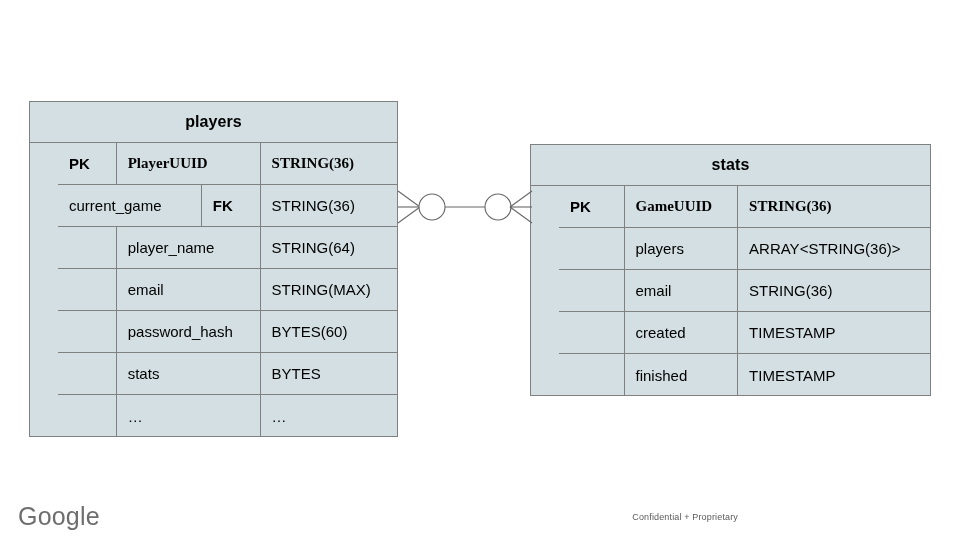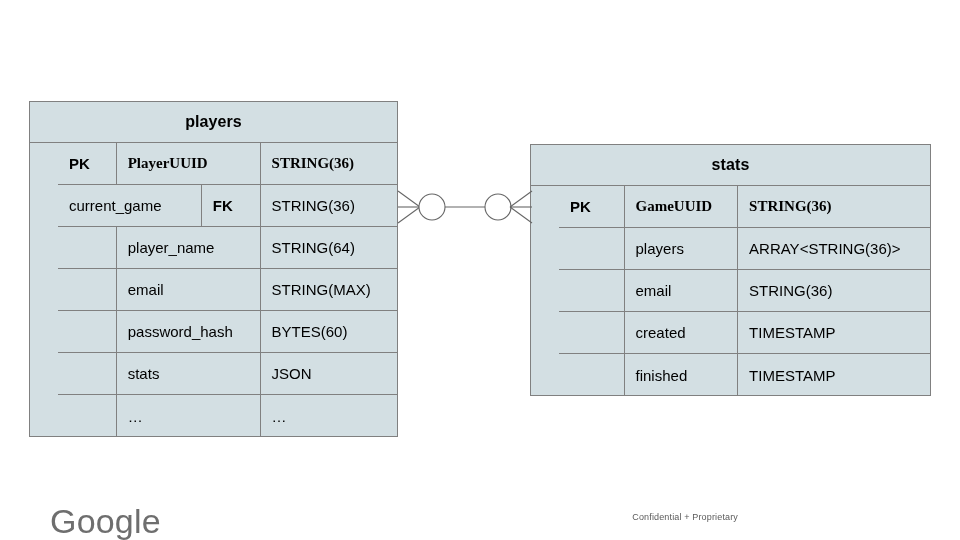--- a/index.html
+++ b/index.html
@@ -114,25 +114,24 @@
     display: block;
     width: 150px;
     height: 52px;
   }
 
   
   #footer-logo {
     position: absolute;
     left: 18px;
     top: 502px;
-    font-size: 34px;
+    font-size: 25px;
     color: #6e6e6e;
     letter-spacing: .2px;
     font-family: "Liberation Sans", sans-serif;
-    margin-left: 32px;
   }
   #footer-note {
     position: absolute;
     right: 26px;
     top: 512px;
     font-size: 9px;
     color: #5b5b5b;
     letter-spacing: .15px;
   }
 </style>
@@ -172,21 +171,21 @@
 
     <div class="field-row">
       <span class="cell key"></span>
       <span class="cell name">password_hash</span>
       <span class="cell type">BYTES(60)</span>
     </div>
 
     <div class="field-row">
       <span class="cell key"></span>
       <span class="cell name">stats</span>
-      <span class="cell type">JSON</span>
+      <span class="cell type">BYTES</span>
     </div>
 
     <div class="field-row">
       <span class="cell key"></span>
       <span class="cell name">…</span>
       <span class="cell type">…</span>
     </div>
   </div>
 
   <div class="entity" id="games">

